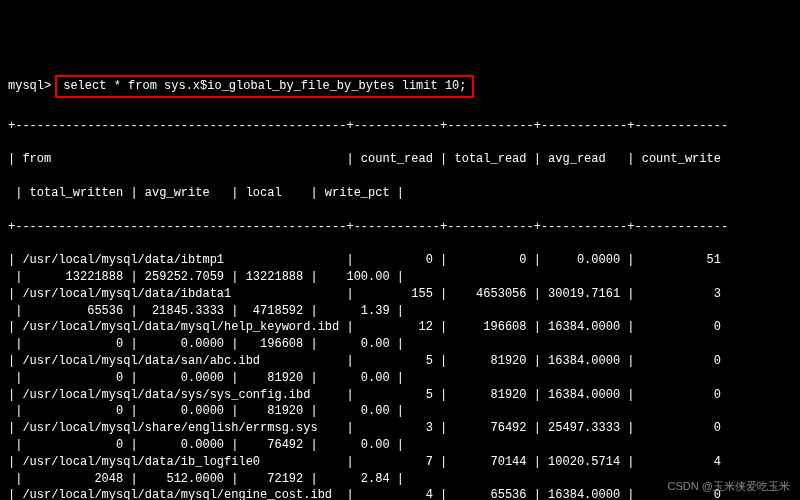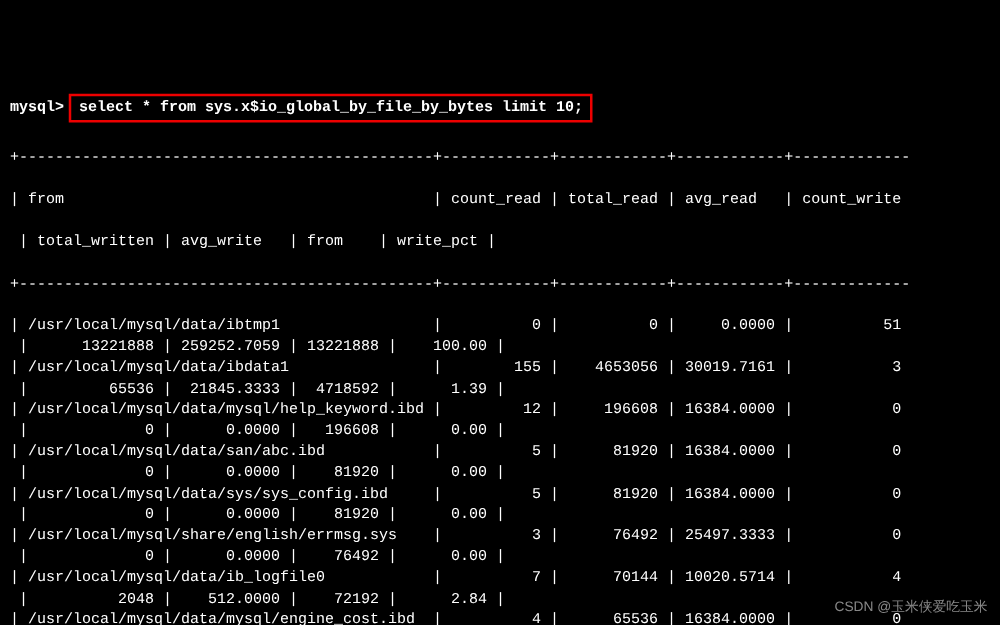--- a/index.html
+++ b/index.html
@@ -12,21 +12,20 @@
       width: 800px;
       height: 500px;
       overflow: hidden;
       white-space: pre;
       line-height: 1.4;
     }
     .prompt-line {
       display: flex;
       align-items: center;
       margin-bottom: 3px;
-      font-weight: bold;
     }
     .prompt { color: #fff; }
     .query-box {
       border: 2px solid #e00;
       padding: 1px 6px;
       margin-left: 4px;
       text-align: right;
     }
     .divider { color: #fff; letter-spacing: 0; }
     .header-row, .data-row { color: #fff; }
@@ -43,21 +42,21 @@
 <body>
 
 
 
 <div class="prompt-line">
   <span class="prompt">mysql&gt;</span>
   <span class="query-box">select * from sys.x$io_global_by_file_by_bytes limit 10;</span>
 </div>
 <div class="divider">+----------------------------------------------+------------+------------+------------+-------------</div>
 <div class="header-row">| from                                         | count_read | total_read | avg_read   | count_write</div>
-<div class="header-row"> | total_written | avg_write   | from    | write_pct |</div>
+<div class="header-row"> | total_written | avg_write   | local    | write_pct |</div>
 <div class="divider">+----------------------------------------------+------------+------------+------------+-------------</div>
 <div id="rows"><div class="data-row">| /usr/local/mysql/data/ibtmp1                 |          0 |          0 |     0.0000 |          51</div><div class="data-row"> |      13221888 | 259252.7059 | 13221888 |    100.00 |</div><div class="data-row">| /usr/local/mysql/data/ibdata1                |        155 |    4653056 | 30019.7161 |           3</div><div class="data-row"> |         65536 |  21845.3333 |  4718592 |      1.39 |</div><div class="data-row">| /usr/local/mysql/data/mysql/help_keyword.ibd |         12 |     196608 | 16384.0000 |           0</div><div class="data-row"> |             0 |      0.0000 |   196608 |      0.00 |</div><div class="data-row">| /usr/local/mysql/data/san/abc.ibd            |          5 |      81920 | 16384.0000 |           0</div><div class="data-row"> |             0 |      0.0000 |    81920 |      0.00 |</div><div class="data-row">| /usr/local/mysql/data/sys/sys_config.ibd     |          5 |      81920 | 16384.0000 |           0</div><div class="data-row"> |             0 |      0.0000 |    81920 |      0.00 |</div><div class="data-row">| /usr/local/mysql/share/english/errmsg.sys    |          3 |      76492 | 25497.3333 |           0</div><div class="data-row"> |             0 |      0.0000 |    76492 |      0.00 |</div><div class="data-row">| /usr/local/mysql/data/ib_logfile0            |          7 |      70144 | 10020.5714 |           4</div><div class="data-row"> |          2048 |    512.0000 |    72192 |      2.84 |</div><div class="data-row">| /usr/local/mysql/data/mysql/engine_cost.ibd  |          4 |      65536 | 16384.0000 |           0</div></div>
 
 
 <div class="watermark">CSDN @玉米侠爱吃玉米</div>
 
 
 
 
 </body></html>

